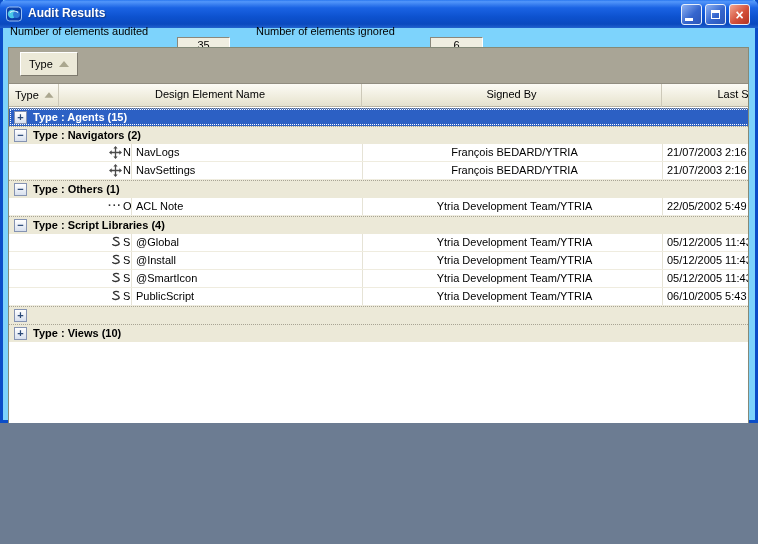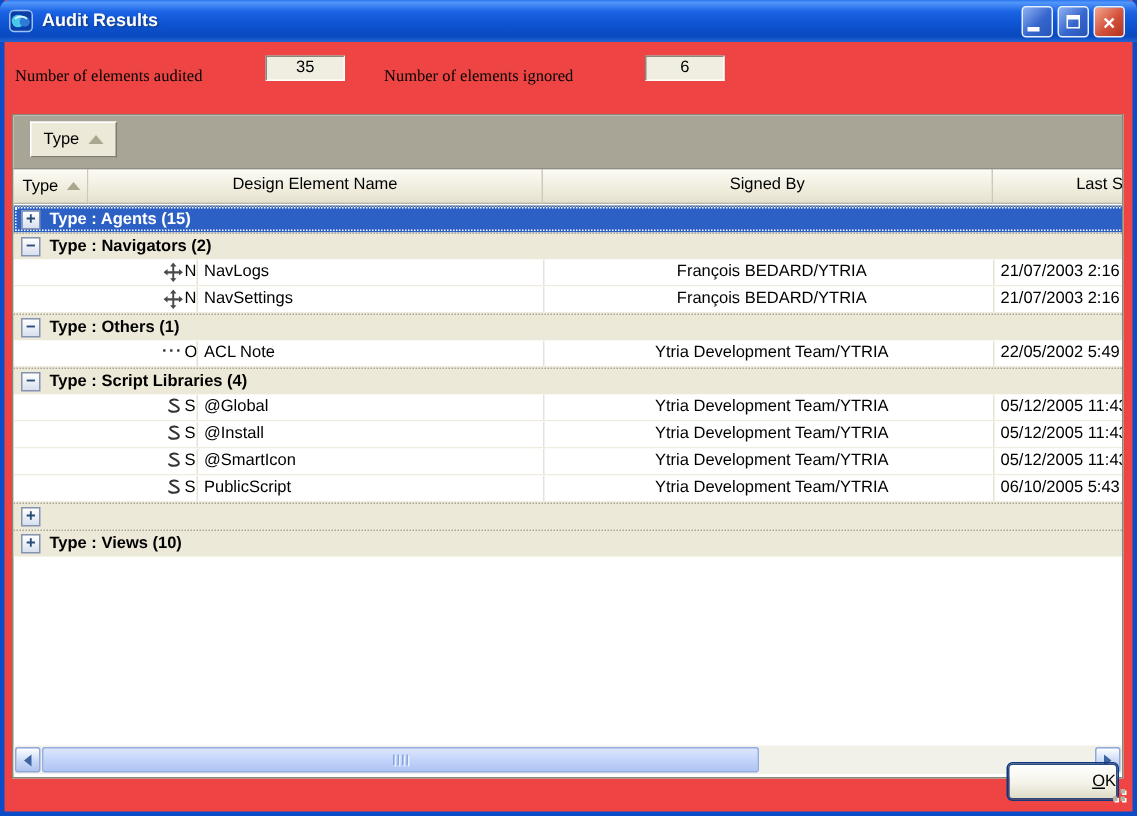--- a/index.html
+++ b/index.html
@@ -1,45 +1,45 @@
 <!DOCTYPE html>
 <html><head>
 <meta charset="utf-8">
 <style>
   html,body{margin:0;padding:0;background:#6C7C92;}
   *{box-sizing:border-box;}
   body{font-family:"Liberation Sans",sans-serif;font-size:11px;color:#000;}
 
-  .win{position:relative;width:758px;height:544px;background:#ef4444;overflow:hidden;
+  .win{position:relative;width:758px;height:423px;background:#7dd3fc;overflow:hidden;
        box-shadow:inset 3px 0 #0B4DC8, inset -3px 0 #0B4DC8, inset 0 -3px #0B4DC8;}
 
   
   .titlebar{position:absolute;left:0;top:0;width:758px;height:28px;
     background:linear-gradient(180deg,#2a77ef 0%,#5296fa 6%,#1a63e4 28%,#0d52cf 60%,#0a49bf 86%,#2263cf 100%);
     border-radius:6px 6px 0 0;}
   .appicon{position:absolute;left:6px;top:6px;width:16px;height:16px;}
   .title-text{position:absolute;left:28px;top:0;height:28px;line-height:27px;
     color:#fff;font-weight:bold;font-size:12px;text-shadow:1px 1px 1px #163C85;}
   .capbtn{position:absolute;top:4px;width:21px;height:21px;border-radius:3px;
     border:1px solid #E8F0FB;display:flex;align-items:center;justify-content:center;}
   .capbtn.min{left:681px;background:linear-gradient(135deg,#8FB2F2,#3566CE 55%,#2A55B8);}
   .capbtn.max{left:705px;background:linear-gradient(135deg,#8FB2F2,#3566CE 55%,#2A55B8);}
   .capbtn.cls{left:729px;background:linear-gradient(135deg,#F2A791,#D4503A 55%,#B23322);}
   .glyph-min{width:8px;height:3px;background:#fff;margin-top:10px;margin-right:6px;}
   .glyph-max{width:9px;height:9px;border:1px solid #fff;border-top:3px solid #fff;}
   .glyph-cls{color:#fff;font-weight:bold;font-size:14px;line-height:14px;}
 
   
-  .sumlabel{position:absolute;top:45px;height:14px;font-family:Liberation Serif, serif;}
+  .sumlabel{position:absolute;top:25px;height:14px;}
   .numfield{position:absolute;top:37px;width:53px;height:17px;background:#F0EEE1;
     border:1px solid;border-color:#8A887C #FFFFFF #FFFFFF #8A887C;
     text-align:center;line-height:15px;}
 
   
-  .grid{position:absolute;left:8px;top:76px;width:741px;height:443px;background:#fff;
+  .grid{position:absolute;left:8px;top:47px;width:741px;height:443px;background:#fff;
     border:1px solid #848A78;overflow:hidden;}
   .band{position:absolute;left:0;top:0;width:100%;height:36px;background:#A9A596;
     border-bottom:1px solid #918D80;}
   .groupbtn{position:absolute;left:11px;top:4px;height:24px;padding:0 8px;
     background:#ECE9D8;border:1px solid;border-color:#FFFFFF #7E7A6E #7E7A6E #FFFFFF;
     display:flex;align-items:center;gap:6px;}
   .tri{width:0;height:0;border-left:5px solid transparent;border-right:5px solid transparent;
     border-bottom:6px solid #ABA78F;}
 
   .hcell{position:absolute;top:36px;height:23px;line-height:21px;

